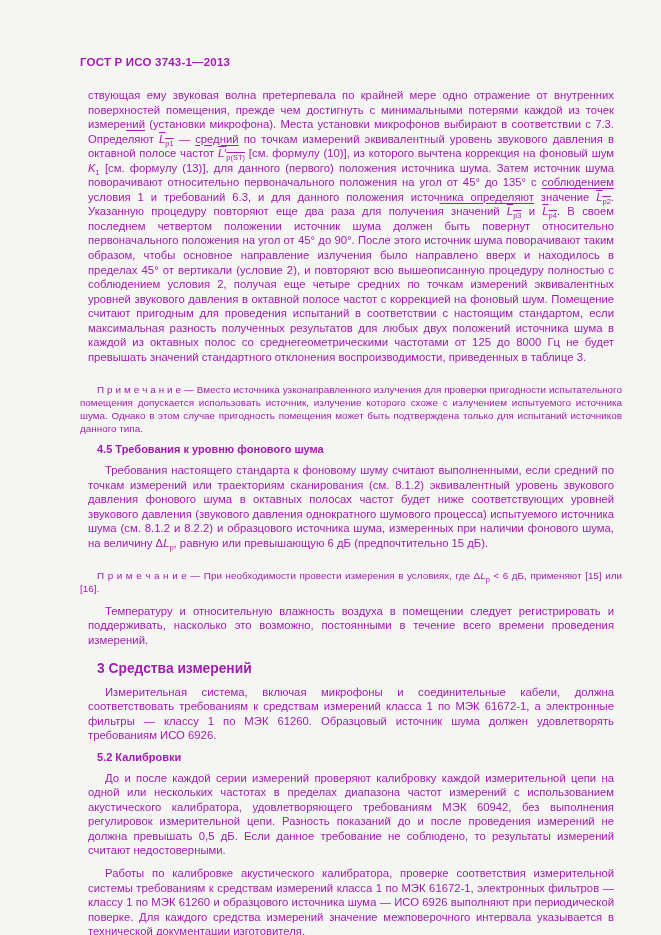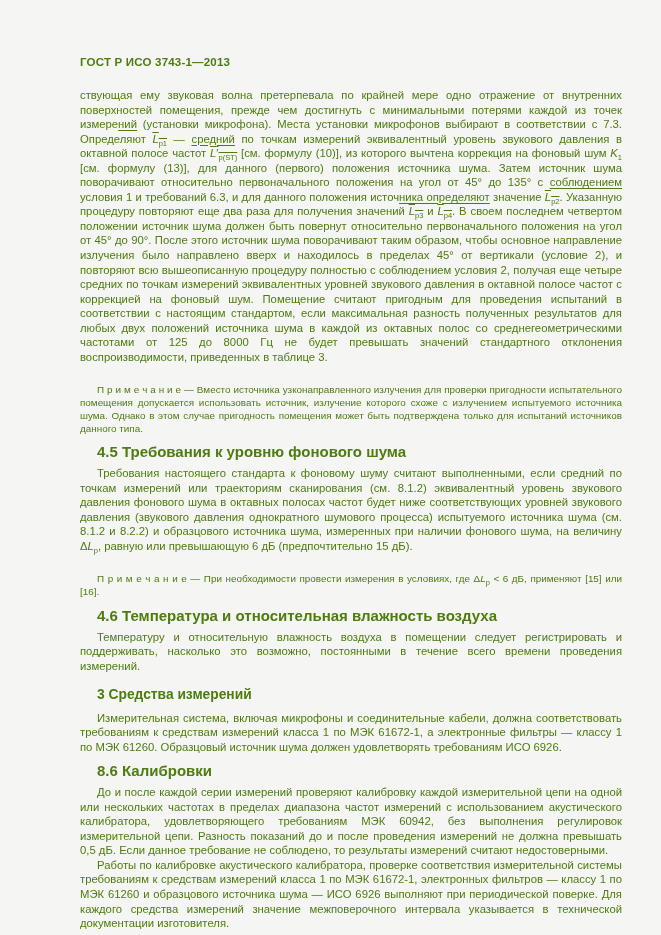--- a/index.html
+++ b/index.html
@@ -3,49 +3,49 @@
 <meta charset="utf-8">
 <style>
   html, body { margin: 0; padding: 0; }
   body { background: #e9e9e7; }
   .page {
     position: relative;
     width: 661px;
     height: 935px;
     box-sizing: border-box;
     background: #f5f5f3;
-    color: #4d7c0f;
+    color: #a21caf;
     font-family: "Liberation Sans", "DejaVu Sans", sans-serif;
     padding: 56px 39px 0 80px;
     overflow: hidden;
     -webkit-font-smoothing: antialiased;
   }
   .doc-header {
     font-size: 11.5px;
     font-weight: bold;
     margin: 0 0 20px 0;
     letter-spacing: 0.2px;
   }
   p.body {
     font-size: 11.3px;
     line-height: 14.55px;
     text-align: justify;
-    margin: 0;
+    margin: 8px;
     text-indent: 17px;
   }
   p.body.no-indent { text-indent: 0; }
   p.note {
     font-size: 9.9px;
     line-height: 12.7px;
     text-align: justify;
     margin: 20px 0 3px 0;
     text-indent: 17px;
   }
   .subheading {
-    font-size: 15px;
+    font-size: 11px;
     font-weight: bold;
     margin: 8px 0 6px 0;
     text-indent: 17px;
   }
   .chapter-heading {
     font-size: 13.8px;
     font-weight: bold;
     margin: 13px 0 9px 0;
     text-indent: 17px;
   }
@@ -69,30 +69,29 @@
   <p class="body no-indent">ствующая ему звуковая волна претерпевала по крайней мере одно отражение от внутренних поверхностей помещения, прежде чем достигнуть с минимальными потерями каждой из точек измере<u>ний</u> (установки микрофона). Места установки микрофонов выбирают в соответствии с 7.3. Определяют <span class="ovl"><i>L</i><sub>p1</sub></span> — <u>средний</u> по точкам измерений эквивалентный уровень звукового давления в октавной полосе частот <span class="ovl"><i>L</i>′<sub>p(ST)</sub></span> [см. формулу (10)], из которого вычтена коррекция на фоновый шум <i>K</i><sub>1</sub> [см. формулу (13)], для данного (первого) положения источника шума. Затем источник шума поворачивают относительно первоначального положения на угол от 45° до 135° с <u>соблюдением</u> условия 1 и требований 6.3, и для данного положения источ<u>ника определяют</u> значение <span class="ovl"><i>L</i><sub>p2</sub></span>. Указанную процедуру повторяют еще два раза для получения значений <span class="ovl"><i>L</i><sub>p3</sub></span> и <span class="ovl"><i>L</i><sub>p4</sub></span>. В своем последнем четвертом положении источник шума должен быть повернут относительно первоначального положения на угол от 45° до 90°. После этого источник шума поворачивают таким образом, чтобы основное направление излучения было направлено вверх и находилось в пределах 45° от вертикали (условие 2), и повторяют всю вышеописанную процедуру полностью с соблюдением условия 2, получая еще четыре средних по точкам измерений эквивалентных уровней звукового давления в октавной полосе частот с коррекцией на фоновый шум. Помещение считают пригодным для проведения испытаний в соответствии с настоящим стандартом, если максимальная разность полученных результатов для любых двух положений источника шума в каждой из октавных полос со среднегеометрическими частотами от 125 до 8000 Гц не будет превышать значений стандартного отклонения воспроизводимости, приведенных в таблице 3.</p>
 
   <p class="note">П р и м е ч а н и е — Вместо источника узконаправленного излучения для проверки пригодности испытательного помещения допускается использовать источник, излучение которого схоже с излучением испытуемого источника шума. Однако в этом случае пригодность помещения может быть подтверждена только для испытаний источников данного типа.</p>
 
   <div class="subheading">4.5 Требования к уровню фонового шума</div>
 
   <p class="body">Требования настоящего стандарта к фоновому шуму считают выполненными, если средний по точкам измерений или траекториям сканирования (см. 8.1.2) эквивалентный уровень звукового давления фонового шума в октавных полосах частот будет ниже соответствующих уровней звукового давления (звукового давления однократного шумового процесса) испытуемого источника шума (см. 8.1.2 и 8.2.2) и образцового источника шума, измеренных при наличии фонового шума, на величину Δ<i>L</i><sub>p</sub>, равную или превышающую 6 дБ (предпочтительно 15 дБ).</p>
 
   <p class="note">П р и м е ч а н и е — При необходимости провести измерения в условиях, где Δ<i>L</i><sub>p</sub> &lt; 6 дБ, применяют [15] или [16].</p>
 
-  <div class="subheading">4.6 Температура и относительная влажность воздуха</div>
 
   <p class="body">Температуру и относительную влажность воздуха в помещении следует регистрировать и поддерживать, насколько это возможно, постоянными в течение всего времени проведения измерений.</p>
 
   <div class="chapter-heading">3 Средства измерений</div>
 
 
   <p class="body">Измерительная система, включая микрофоны и соединительные кабели, должна соответствовать требованиям к средствам измерений класса 1 по МЭК 61672-1, а электронные фильтры — классу 1 по МЭК 61260. Образцовый источник шума должен удовлетворять требованиям ИСО 6926.</p>
 
-  <div class="subheading">8.6 Калибровки</div>
+  <div class="subheading">5.2 Калибровки</div>
 
   <p class="body">До и после каждой серии измерений проверяют калибровку каждой измерительной цепи на одной или нескольких частотах в пределах диапазона частот измерений с использованием акустического калибратора, удовлетворяющего требованиям МЭК 60942, без выполнения регулировок измерительной цепи. Разность показаний до и после проведения измерений не должна превышать 0,5 дБ. Если данное требование не соблюдено, то результаты измерений считают недостоверными.</p>
 
   <p class="body">Работы по калибровке акустического калибратора, проверке соответствия измерительной системы требованиям к средствам измерений класса 1 по МЭК 61672-1, электронных фильтров — классу 1 по МЭК 61260 и образцового источника шума — ИСО 6926 выполняют при периодической поверке. Для каждого средства измерений значение межповерочного интервала указывается в технической документации изготовителя.</p>
 
   <p class="page-number">6</p>
 
 </div>
 
 </body></html>

